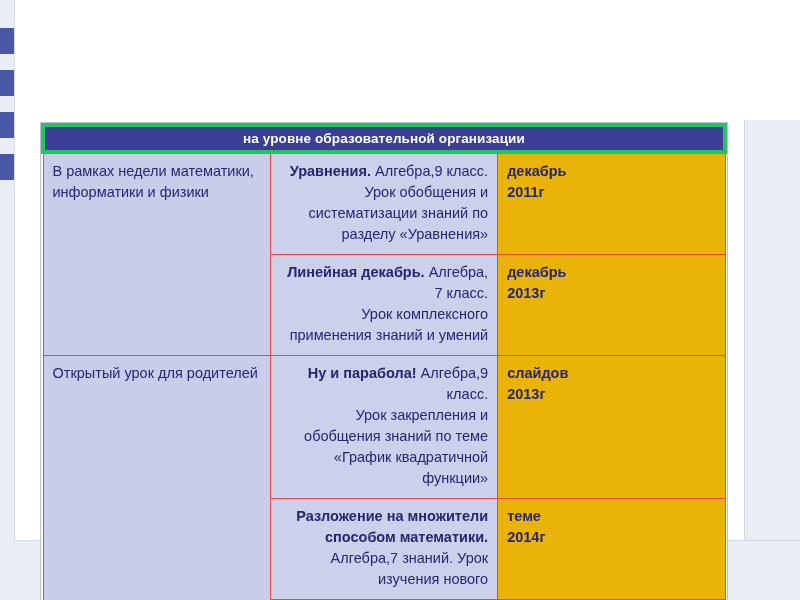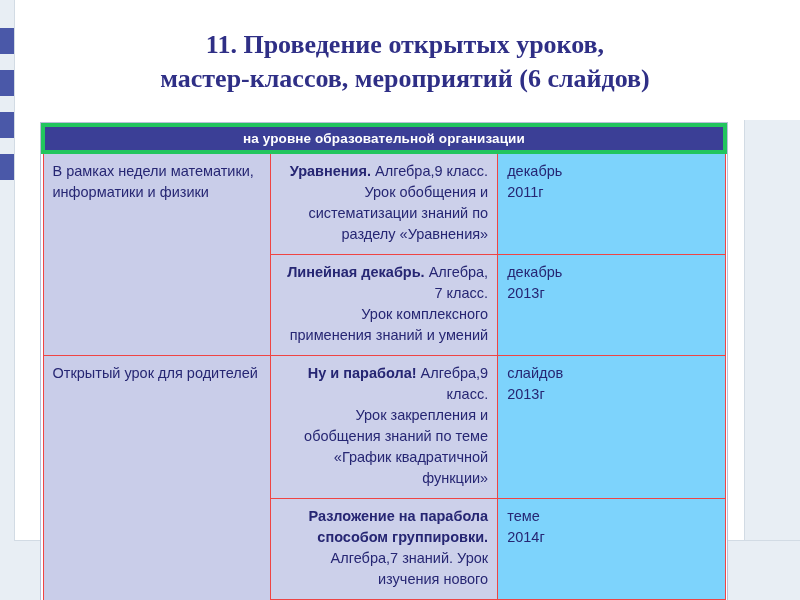--- a/index.html
+++ b/index.html
@@ -115,45 +115,41 @@
     font-size: 15px;
     line-height: 24px;
     color: #21215e;
   }
   td.lesson {
     background: #ccd0ea;
     text-align: right;
   }
   td.date {
     width: 98px;
-    background: #7dd3fc;
-    font-weight: normal;
+    background: #eab308;
+    font-weight: bold;
     color: #21215e;
   }
   .b { font-weight: bold; }
 </style>
 </head>
 <body>
 
 <div class="slide">
 
   <div class="left-bar">
     <div class="left-chip c1"></div>
     <div class="left-chip c2"></div>
     <div class="left-chip c3"></div>
     <div class="left-chip c4"></div>
   </div>
 
   <div class="right-panel"></div>
   <div class="bottom-panel"></div>
 
-  <div class="title">
-    <span>11. Проведение открытых уроков,</span>
-    <span class="line2"><span>мастер-классов, мероприятий</span><span> (6 слайдов)</span></span>
-  </div>
 
   <div class="table-wrap">
     <table class="sched">
       <tbody>
           <tr>
         <th class="banner" colspan="3">на уровне образовательной организации</th>
       </tr>
 
       <tr>
         <td class="cat" rowspan="2">В рамках недели математики, информатики и физики</td>
@@ -185,21 +181,21 @@
           <span>Урок закрепления и обобщения знаний по теме «График квадратичной функции»</span>
         </td>
         <td class="date">
           <span>слайдов</span><br>
           <span>2013г</span>
         </td>
       </tr>
 
       <tr>
         <td class="lesson">
-          <span class="b">Разложение на парабола способом группировки.</span><span> Алгебра,7 знаний.  Урок изучения нового</span>
+          <span class="b">Разложение на множители способом математики.</span><span> Алгебра,7 знаний.  Урок изучения нового</span>
         </td>
         <td class="date">
           <span>теме</span><br>
           <span>2014г</span>
         </td>
       </tr>
 
       <tr>
         <td class="lesson">
           <br>

